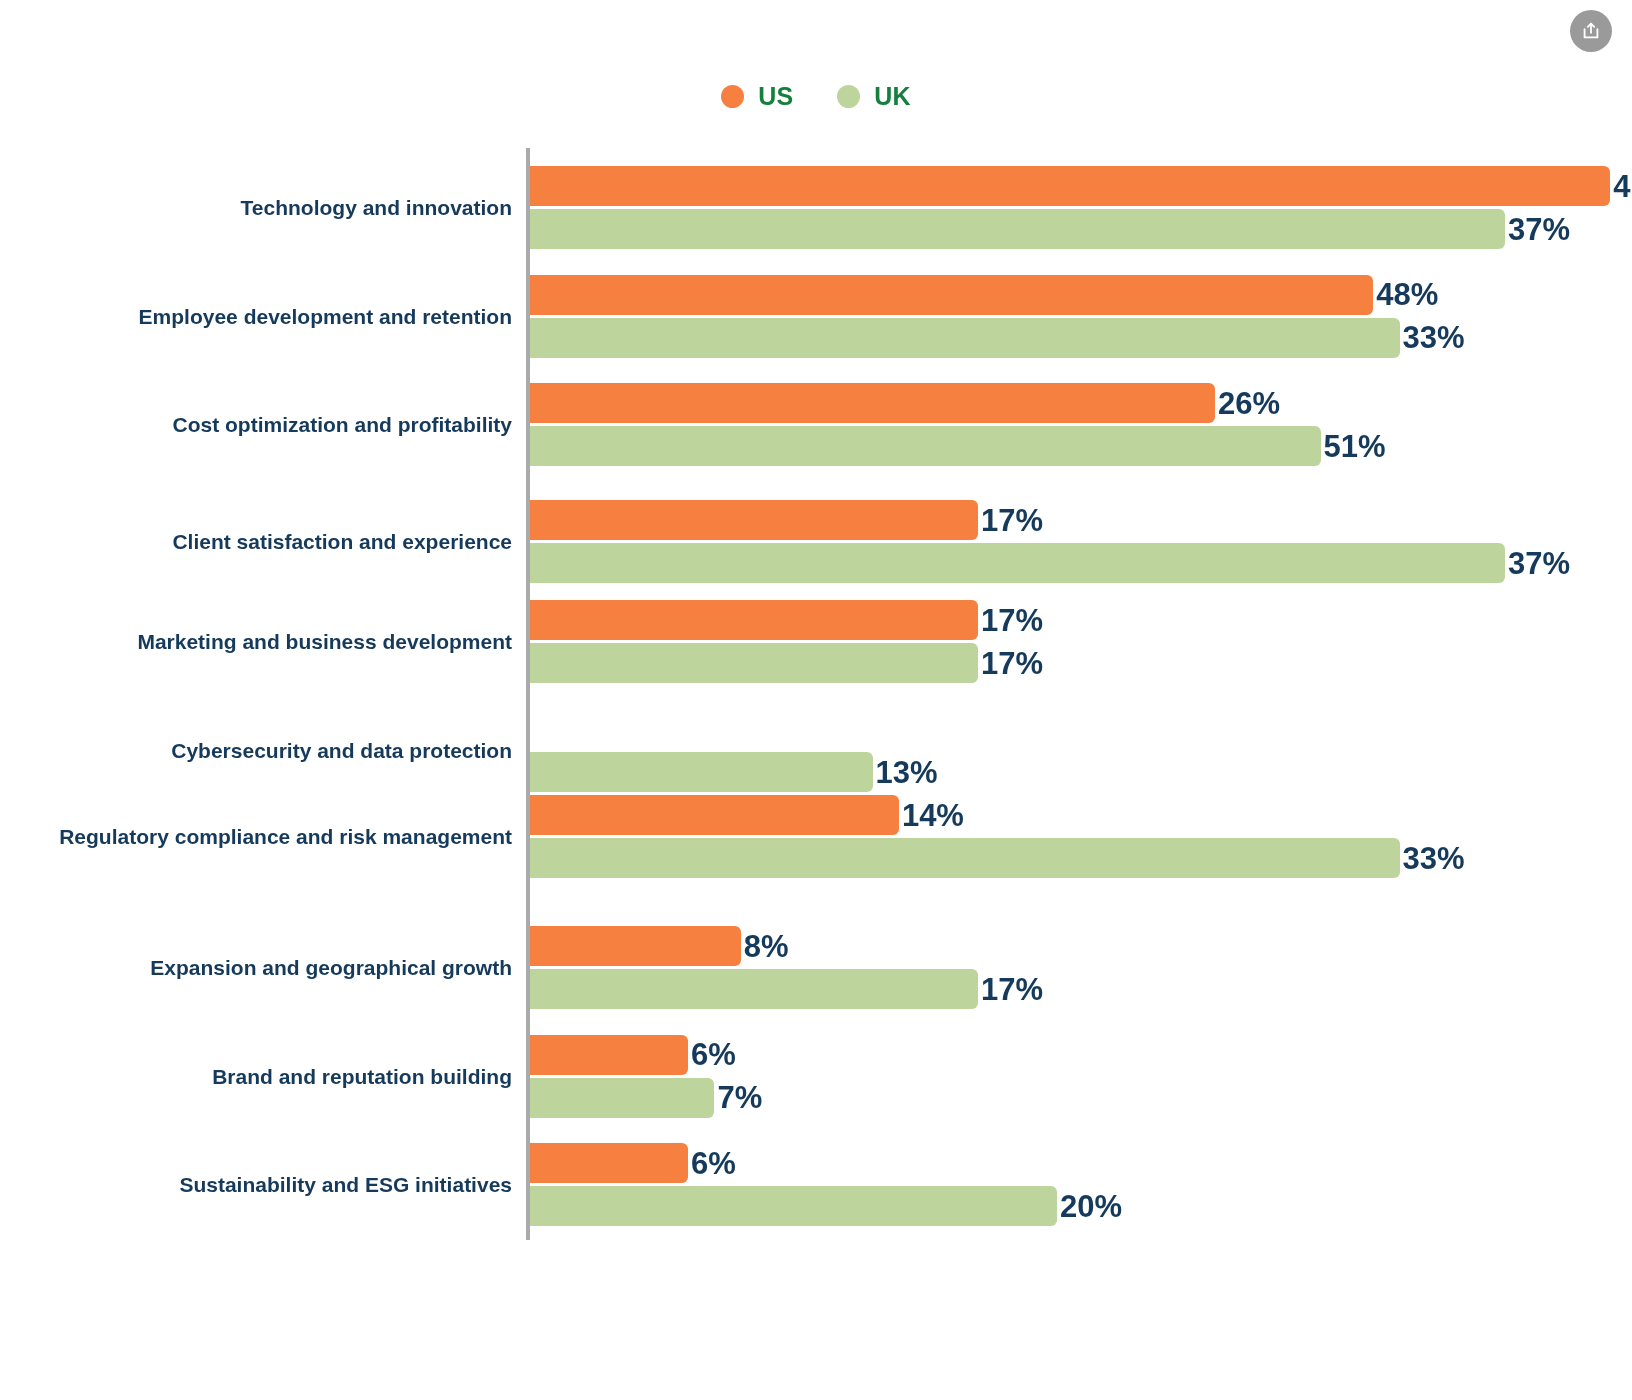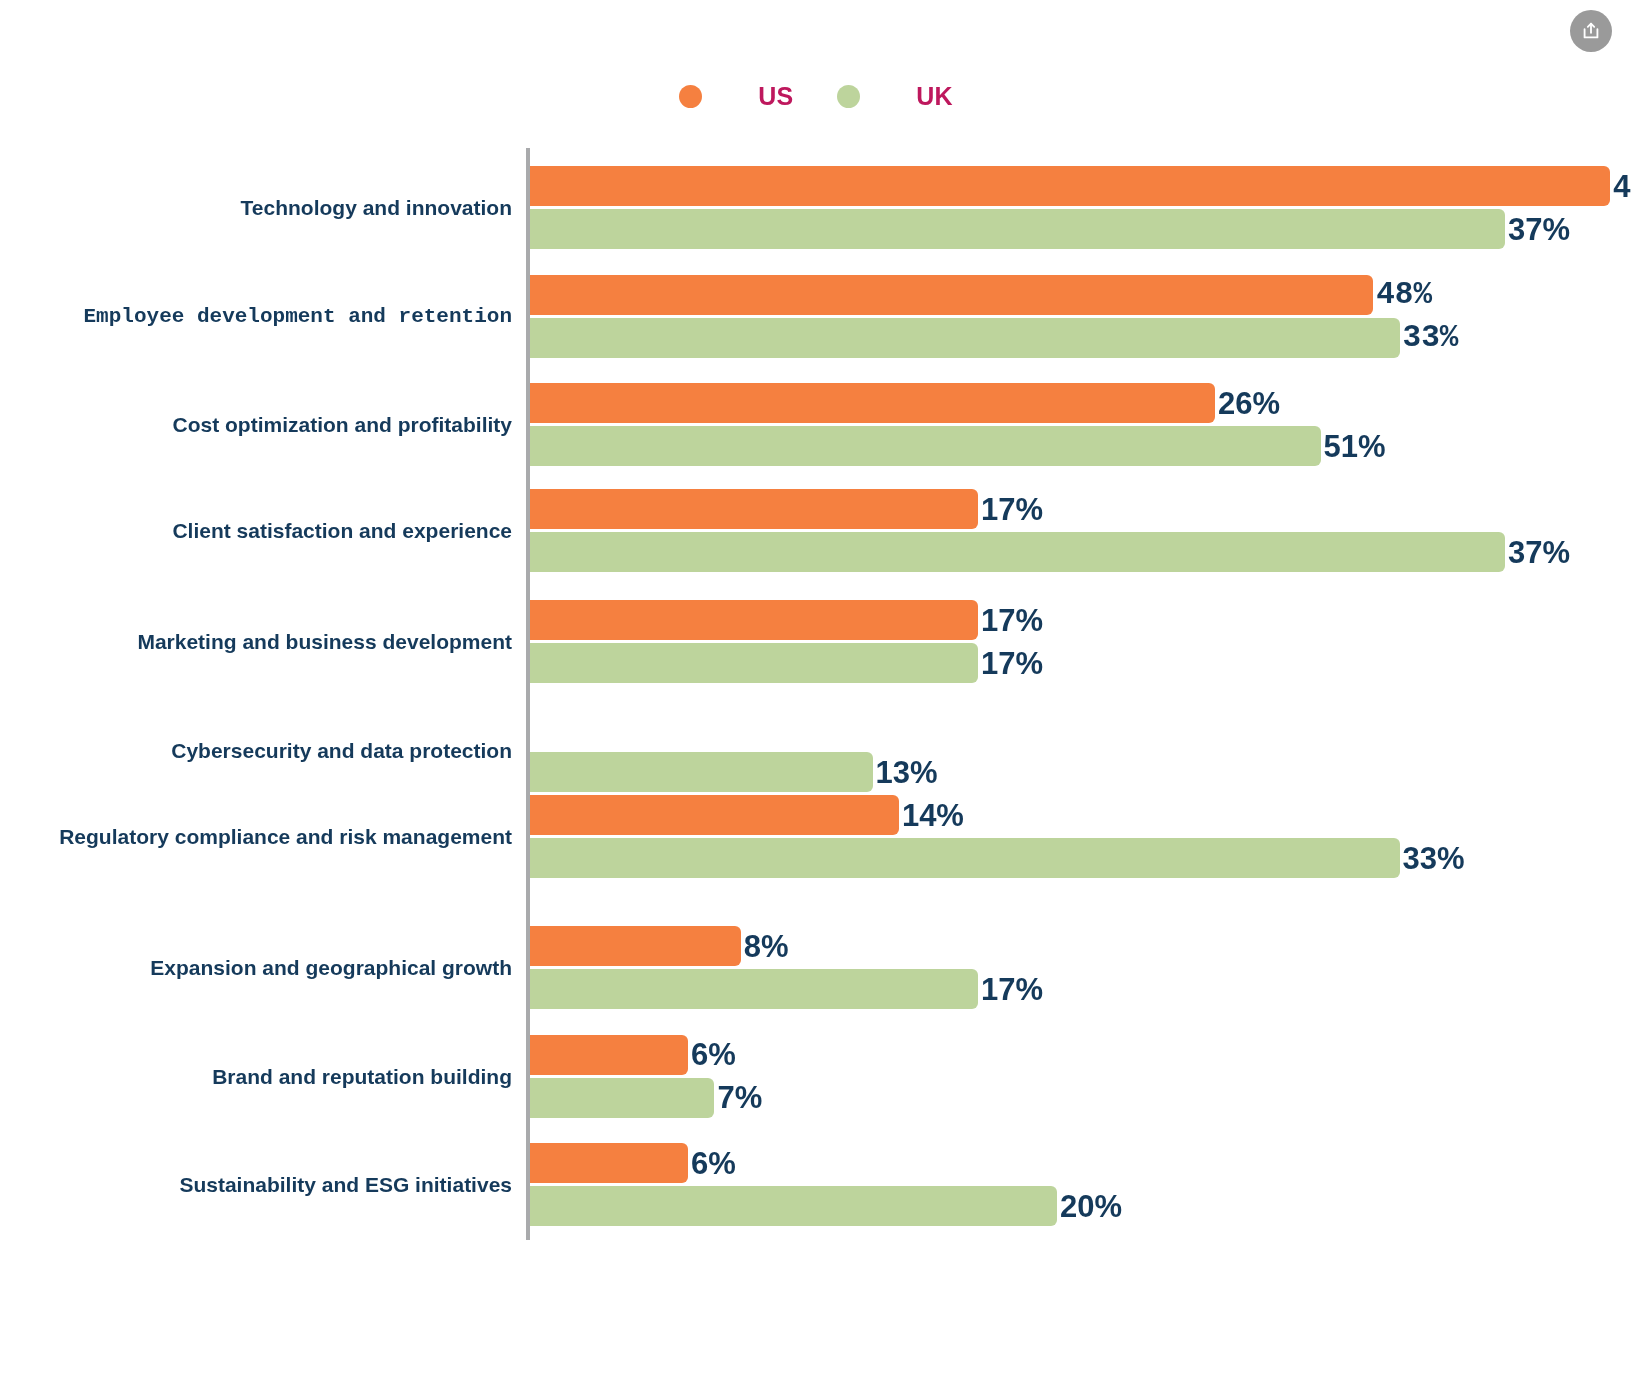--- a/index.html
+++ b/index.html
@@ -56,23 +56,22 @@
   }
   .legend-dot {
     width: 23px;
     height: 23px;
     border-radius: 50%;
     display: block;
   }
   .legend-label {
     font-size: 25px;
     font-weight: bold;
-    color: #be185d;
+    color: #15803d;
     letter-spacing: 0.2px;
-    margin-left: 42px;
   }
 
   
   .axis-line {
     position: absolute;
     left: 526px;
     top: 148px;
     width: 4px;
     height: 1092px;
     background: #a9aaac;
@@ -165,21 +164,21 @@
         <div class="cat-label">Technology and innovation</div>
         <div class="bar-row us">
           <div class="bar us" style="width: 1080.35px; background: rgb(245, 128, 64);"></div>
           <div class="bar-value">41%</div>
         </div>
         <div class="bar-row uk">
           <div class="bar uk" style="width: 974.95px; background: rgb(189, 212, 156);"></div>
           <div class="bar-value">37%</div>
         </div>
       </div>
-      <div class="group" style="top: 274.6px; font-family: Liberation Mono, monospace;">
+      <div class="group" style="top: 274.6px;">
         <div class="cat-label">Employee development and retention</div>
         <div class="bar-row us">
           <div class="bar us" style="width: 843.2px; background: rgb(245, 128, 64);"></div>
           <div class="bar-value">48%</div>
         </div>
         <div class="bar-row uk">
           <div class="bar uk" style="width: 869.55px; background: rgb(189, 212, 156);"></div>
           <div class="bar-value">33%</div>
         </div>
       </div>
@@ -187,21 +186,21 @@
         <div class="cat-label">Cost optimization and profitability</div>
         <div class="bar-row us">
           <div class="bar us" style="width: 685.1px; background: rgb(245, 128, 64);"></div>
           <div class="bar-value">26%</div>
         </div>
         <div class="bar-row uk">
           <div class="bar uk" style="width: 790.5px; background: rgb(189, 212, 156);"></div>
           <div class="bar-value">51%</div>
         </div>
       </div>
-      <div class="group" style="top: 489px;">
+      <div class="group" style="top: 500px;">
         <div class="cat-label">Client satisfaction and experience</div>
         <div class="bar-row us">
           <div class="bar us" style="width: 447.95px; background: rgb(245, 128, 64);"></div>
           <div class="bar-value">17%</div>
         </div>
         <div class="bar-row uk">
           <div class="bar uk" style="width: 974.95px; background: rgb(189, 212, 156);"></div>
           <div class="bar-value">37%</div>
         </div>
       </div>

